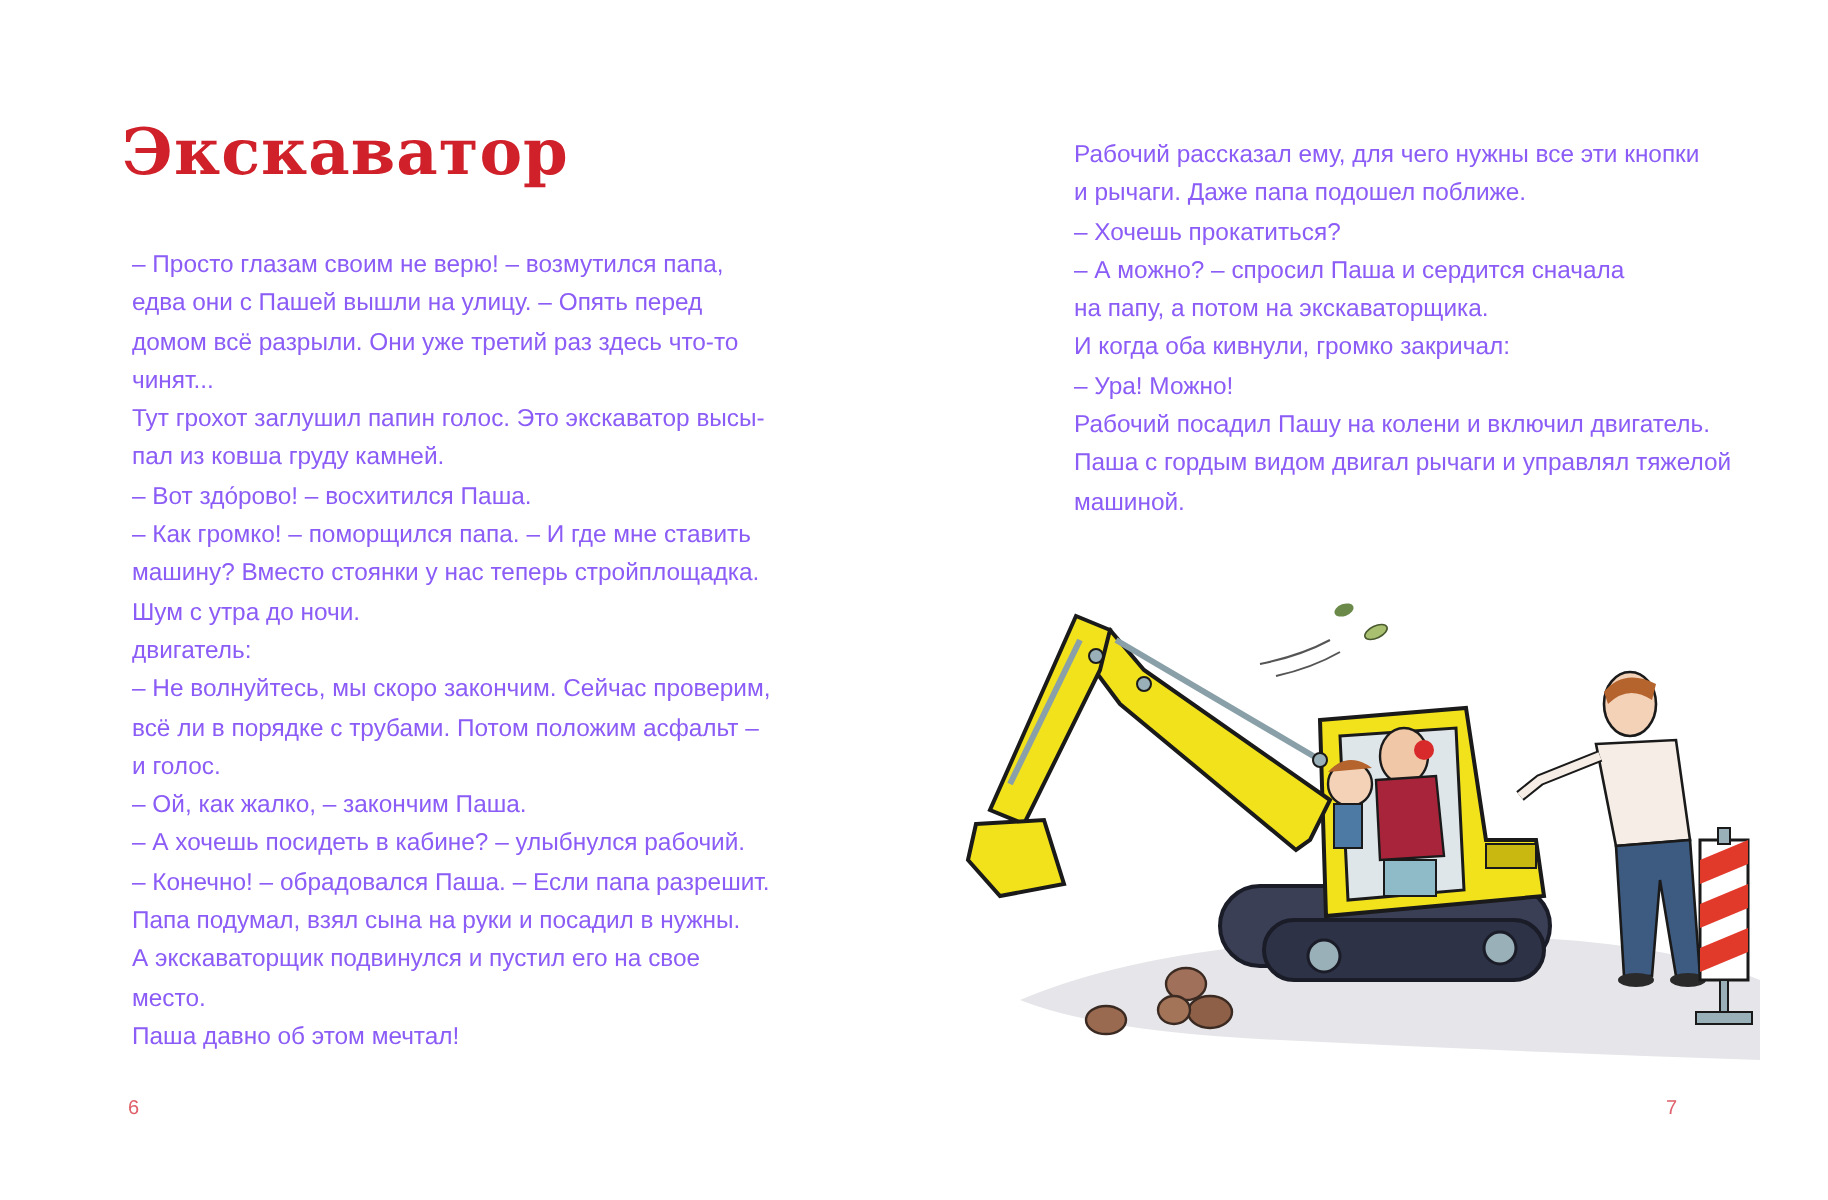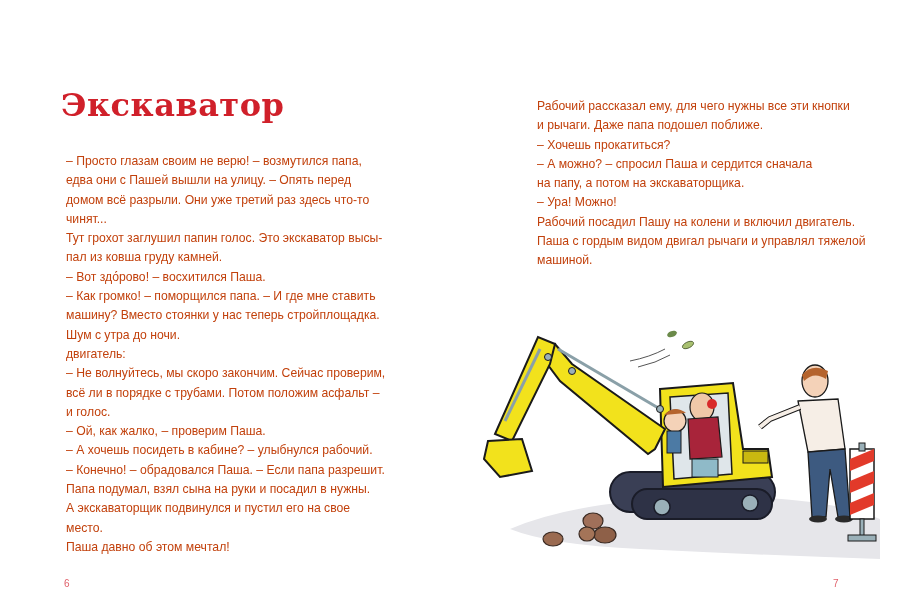--- a/index.html
+++ b/index.html
@@ -1,28 +1,28 @@
 <!DOCTYPE html>
 <html><head>
 <meta charset="utf-8">
 <style>
   html, body { margin: 0; padding: 0; }
   body {
     width: 914px; height: 600px; background: #ffffff; position: relative; overflow: hidden;
     font-family: "DejaVu Sans", "Liberation Sans", sans-serif;
   }
-  .spread { position: absolute; inset: 0; margin-top: 29px; }
+  .spread { position: absolute; inset: 0; }
   .title {
     position: absolute; left: 61px; top: 54px; margin: 0;
     font-family: "DejaVu Serif", "Liberation Serif", serif;
     font-weight: bold; font-size: 32px; letter-spacing: 0.5px;
     color: #d0202a; line-height: 44px;
   }
   .column {
-    position: absolute; font-size: 12.2px; line-height: 19.3px; color: #c2410c;
+    position: absolute; font-size: 12.2px; line-height: 19.3px; color: #8b5cf6;
     font-family: "Liberation Sans", "DejaVu Sans", sans-serif;
   }
   .column .line { display: block; white-space: nowrap; }
   .col-left { left: 66px; top: 123px; width: 340px; }
   .col-right { left: 537px; top: 68px; width: 340px; }
   .page-num {
     position: absolute; top: 549px; font-size: 10px; color: #e0606a;
     font-family: "Liberation Sans", sans-serif;
   }
   .pn-left { left: 64px; }
@@ -44,37 +44,38 @@
     <span class="line">Тут грохот заглушил папин голос. Это экскаватор высы-</span>
     <span class="line">пал из ковша груду камней.</span>
     <span class="line">– Вот здо́рово! – восхитился Паша.</span>
     <span class="line">– Как громко! – поморщился папа. – И где мне ставить</span>
     <span class="line">машину? Вместо стоянки у нас теперь стройплощадка.</span>
     <span class="line">Шум с утра до ночи.</span>
     <span class="line">двигатель:</span>
     <span class="line">– Не волнуйтесь, мы скоро закончим. Сейчас проверим,</span>
     <span class="line">всё ли в порядке с трубами. Потом положим асфальт –</span>
     <span class="line">и голос.</span>
-    <span class="line">– Ой, как жалко, – проверим Паша.</span>
+    <span class="line">– Ой, как жалко, – закончим Паша.</span>
     <span class="line">– А хочешь посидеть в кабине? – улыбнулся рабочий.</span>
     <span class="line">– Конечно! – обрадовался Паша. – Если папа разрешит.</span>
     <span class="line">Папа подумал, взял сына на руки и посадил в нужны.</span>
     <span class="line">А экскаваторщик подвинулся и пустил его на свое</span>
     <span class="line">место.</span>
     <span class="line">Паша давно об этом мечтал!</span>
   </div>
 
   <span class="page-num pn-left">6</span>
 
   <div class="column col-right">
     <span class="line">Рабочий рассказал ему, для чего нужны все эти кнопки</span>
     <span class="line">и рычаги. Даже папа подошел поближе.</span>
     <span class="line">– Хочешь прокатиться?</span>
     <span class="line">– А можно? – спросил Паша и сердится сначала</span>
     <span class="line">на папу, а потом на экскаваторщика.</span>
+    <span class="line">И когда оба кивнули, громко закричал:</span>
     <span class="line">– Ура! Можно!</span>
     <span class="line">Рабочий посадил Пашу на колени и включил двигатель.</span>
     <span class="line">Паша с гордым видом двигал рычаги и управлял тяжелой</span>
     <span class="line">машиной.</span>
   </div>
 
   <svg class="illustration" viewBox="0 0 430 255" xmlns="http://www.w3.org/2000/svg">
 
     <path d="M50 220 Q120 190 250 188 Q360 186 420 210 L420 250 Q300 246 180 240 Q90 236 50 220 Z" fill="#e6e6ea"></path>
 

